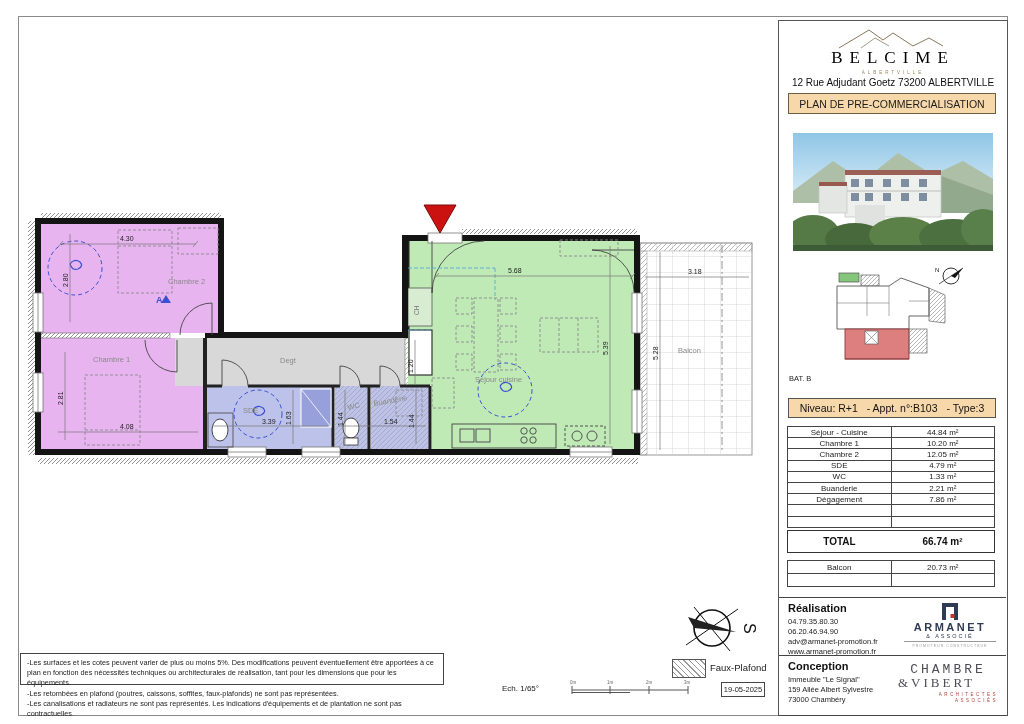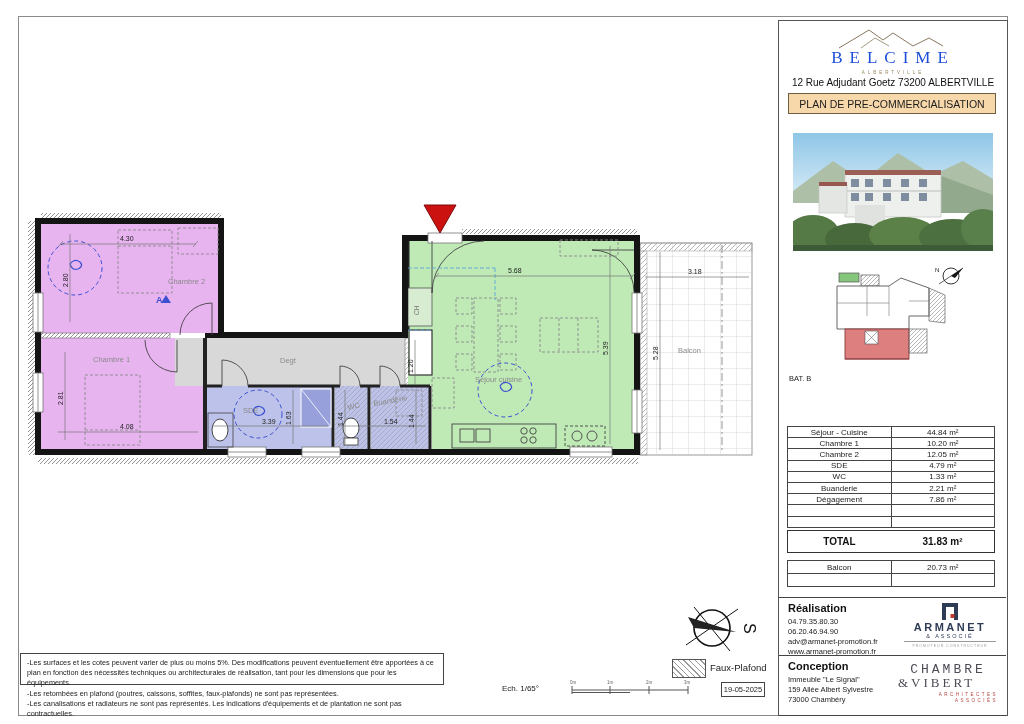--- a/index.html
+++ b/index.html
@@ -2,21 +2,21 @@
 <html><head>
 <meta charset="utf-8">
 <style>
   html,body{margin:0;padding:0;background:#e8e8e8;font-family:"Liberation Sans",sans-serif;}
   #sheet{position:relative;width:1024px;height:724px;background:#fff;overflow:hidden;}
   .border-frame{position:absolute;left:18px;top:16px;width:988px;height:698px;border:1px solid #8a8a8a;}
   .abs{position:absolute;}
   
   #sidebar{position:absolute;left:778px;top:20px;width:228px;height:694px;border:1px solid #555;background:#fff;}
   .brand-name{position:absolute;left:0;top:27px;width:100%;text-align:center;
-    font-family:"Liberation Serif",serif;font-size:17px;letter-spacing:7px;color:#1d4ed8;}
+    font-family:"Liberation Serif",serif;font-size:17px;letter-spacing:7px;color:#000000;}
   .brand-sub{position:absolute;left:0;top:49px;width:100%;text-align:center;
     font-size:4.5px;letter-spacing:3px;color:#9a8658;}
   .address{position:absolute;left:0;top:56px;width:100%;text-align:center;font-size:10px;color:#111;}
   .peach-banner{position:absolute;left:9px;top:72px;width:206px;height:19px;background:#f6d8ab;
     border:1px solid #6f5f42;display:flex;align-items:center;justify-content:center;
     font-size:10.5px;color:#1d1d1d;}
   .unit-banner{position:absolute;left:9px;top:377px;width:206px;height:18px;background:#f6d8ab;
     border:1px solid #555;display:flex;align-items:center;justify-content:center;gap:9px;
     font-size:10.5px;color:#111;}
   table.areas{position:absolute;left:8px;top:405px;width:208px;border-collapse:collapse;font-size:8px;color:#222;}
@@ -326,20 +326,25 @@
       <path d="M20 42 H50 M50 25 V55 M50 42 H72 M72 25 V55 M92 40 H112" stroke="#777" stroke-width="0.6" fill="none"></path>
       <polygon points="112,27 128,34 128,62 112,60" fill="url(#shatch)" stroke="#666" stroke-width="0.7"></polygon>
       <rect x="28" y="68" width="64" height="30" fill="#dd7f7f" stroke="#8a3a3a" stroke-width="0.9"></rect>
       <rect x="48" y="70" width="13" height="13" fill="#fff" stroke="#555" stroke-width="0.6"></rect>
       <path d="M48 70 L61 83 M61 70 L48 83" stroke="#555" stroke-width="0.5"></path>
       <rect x="92" y="68" width="18" height="24" fill="url(#shatch)" stroke="#666" stroke-width="0.7"></rect>
       <path d="M28 98 H92" stroke="#8a3a3a" stroke-width="0.9"></path>
     </svg>
     <div class="abs" style="left:10px;top:353px;font-size:7.5px;color:#222;">BAT. B</div>
 
+    <div class="unit-banner">
+      <span>Niveau: R+1</span>
+      <span>- Appt. n°:B103</span>
+      <span>- Type:3</span>
+    </div>
 
     <table class="areas">
       <tbody>
         <tr>
             <td class="lbl">Séjour - Cuisine</td>
             <td>44.84 m²</td>
           </tr>
         <tr>
             <td class="lbl">Chambre 1</td>
             <td>10.20 m²</td>
@@ -370,21 +375,21 @@
           </tr>
         <tr>
             <td class="lbl"></td>
             <td></td>
           </tr>
       </tbody>
     </table>
 
     <div class="total-box">
       <span>TOTAL</span>
-      <span>31.83 m²</span>
+      <span>66.74 m²</span>
     </div>
 
     <table class="balcon">
       <tbody>
         <tr>
             <td style="width:50%">Balcon</td>
             <td>20.73 m²</td>
           </tr>
         <tr>
             <td></td>

